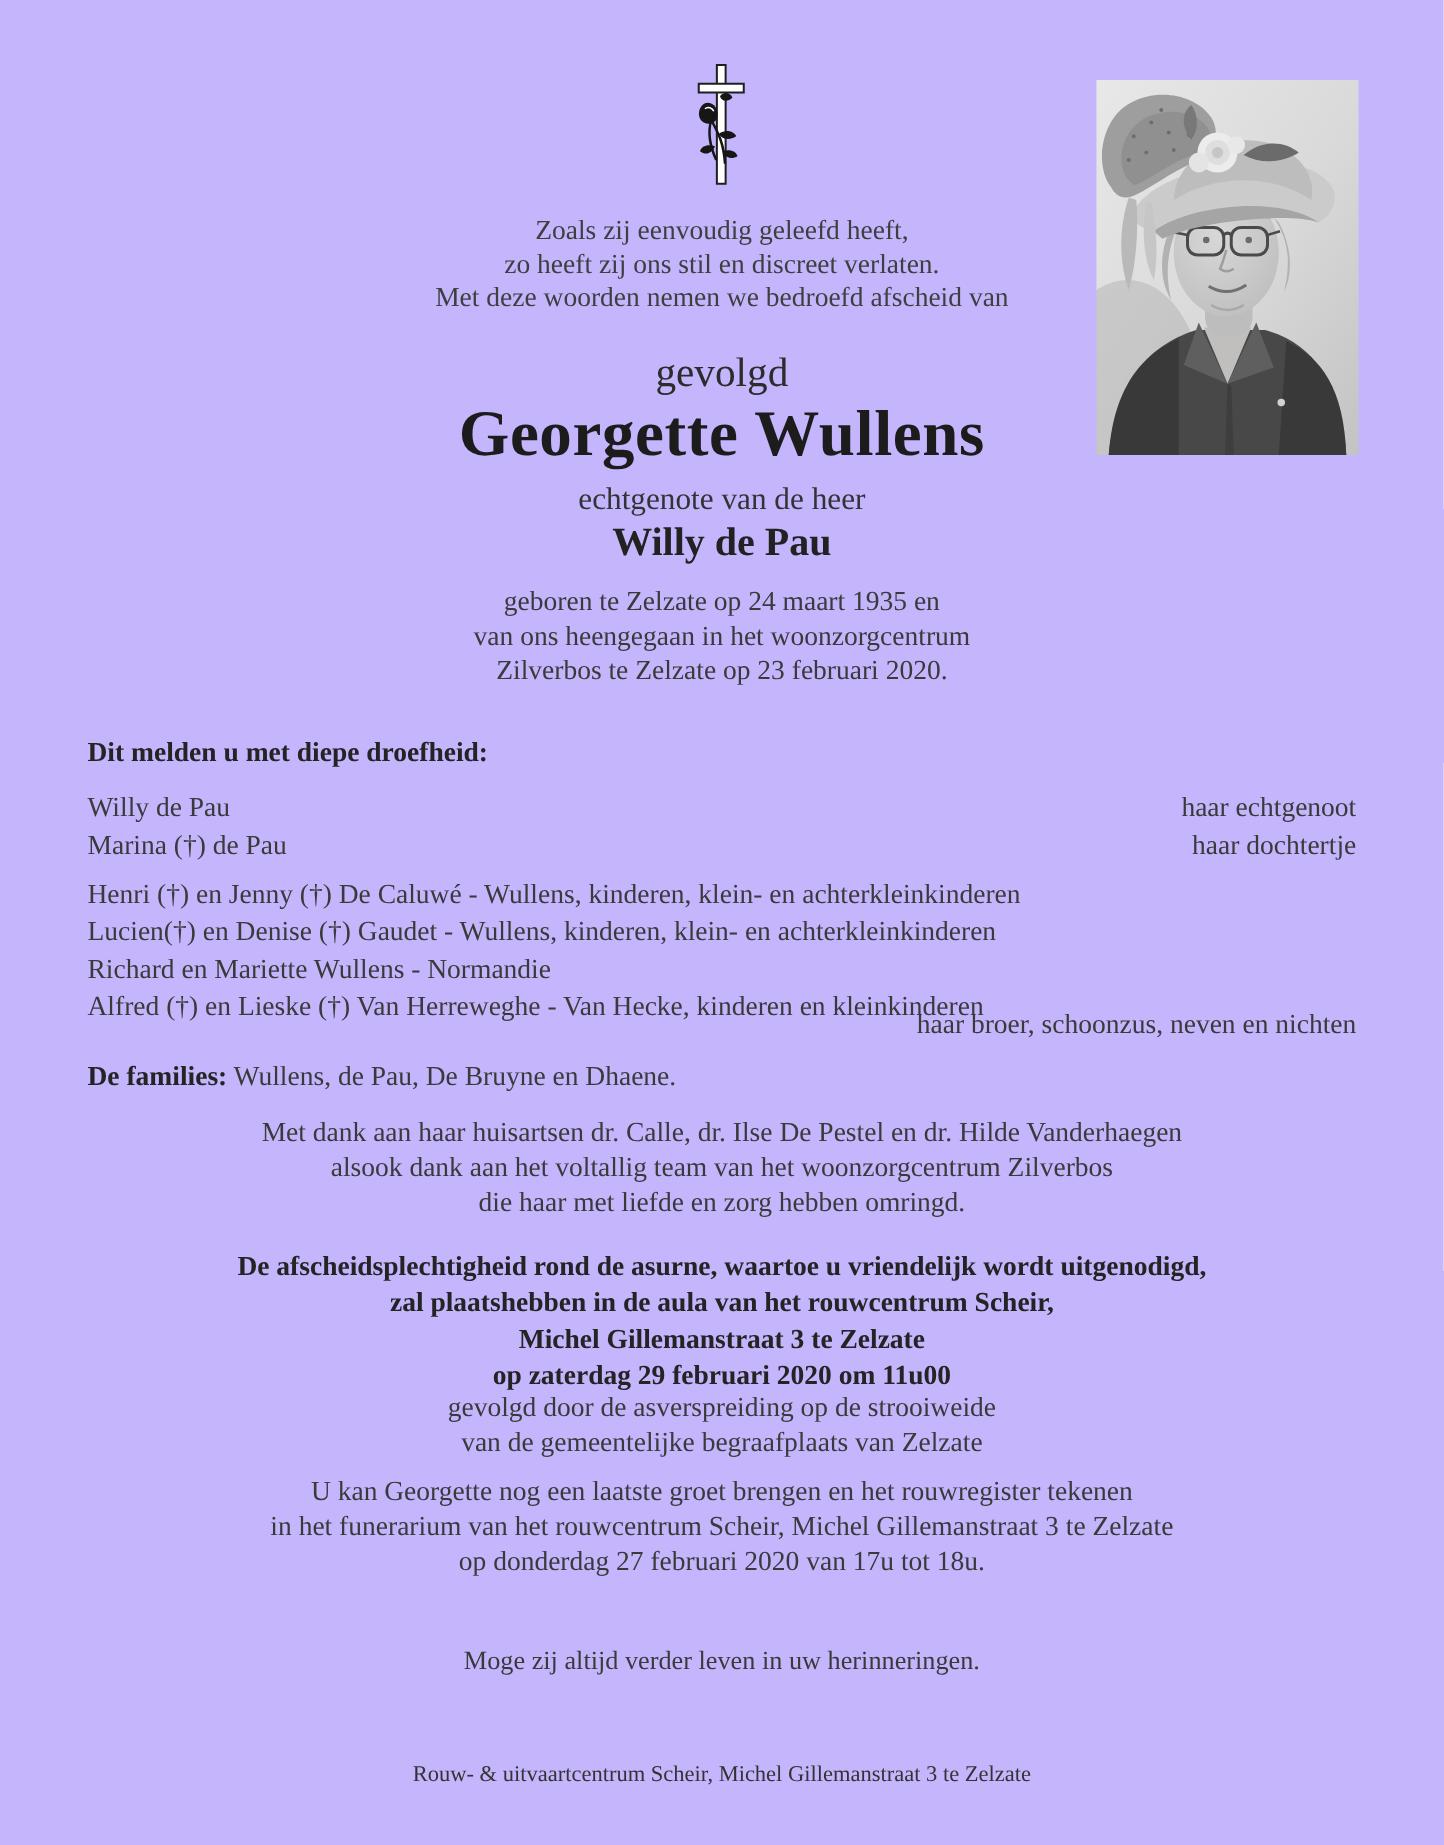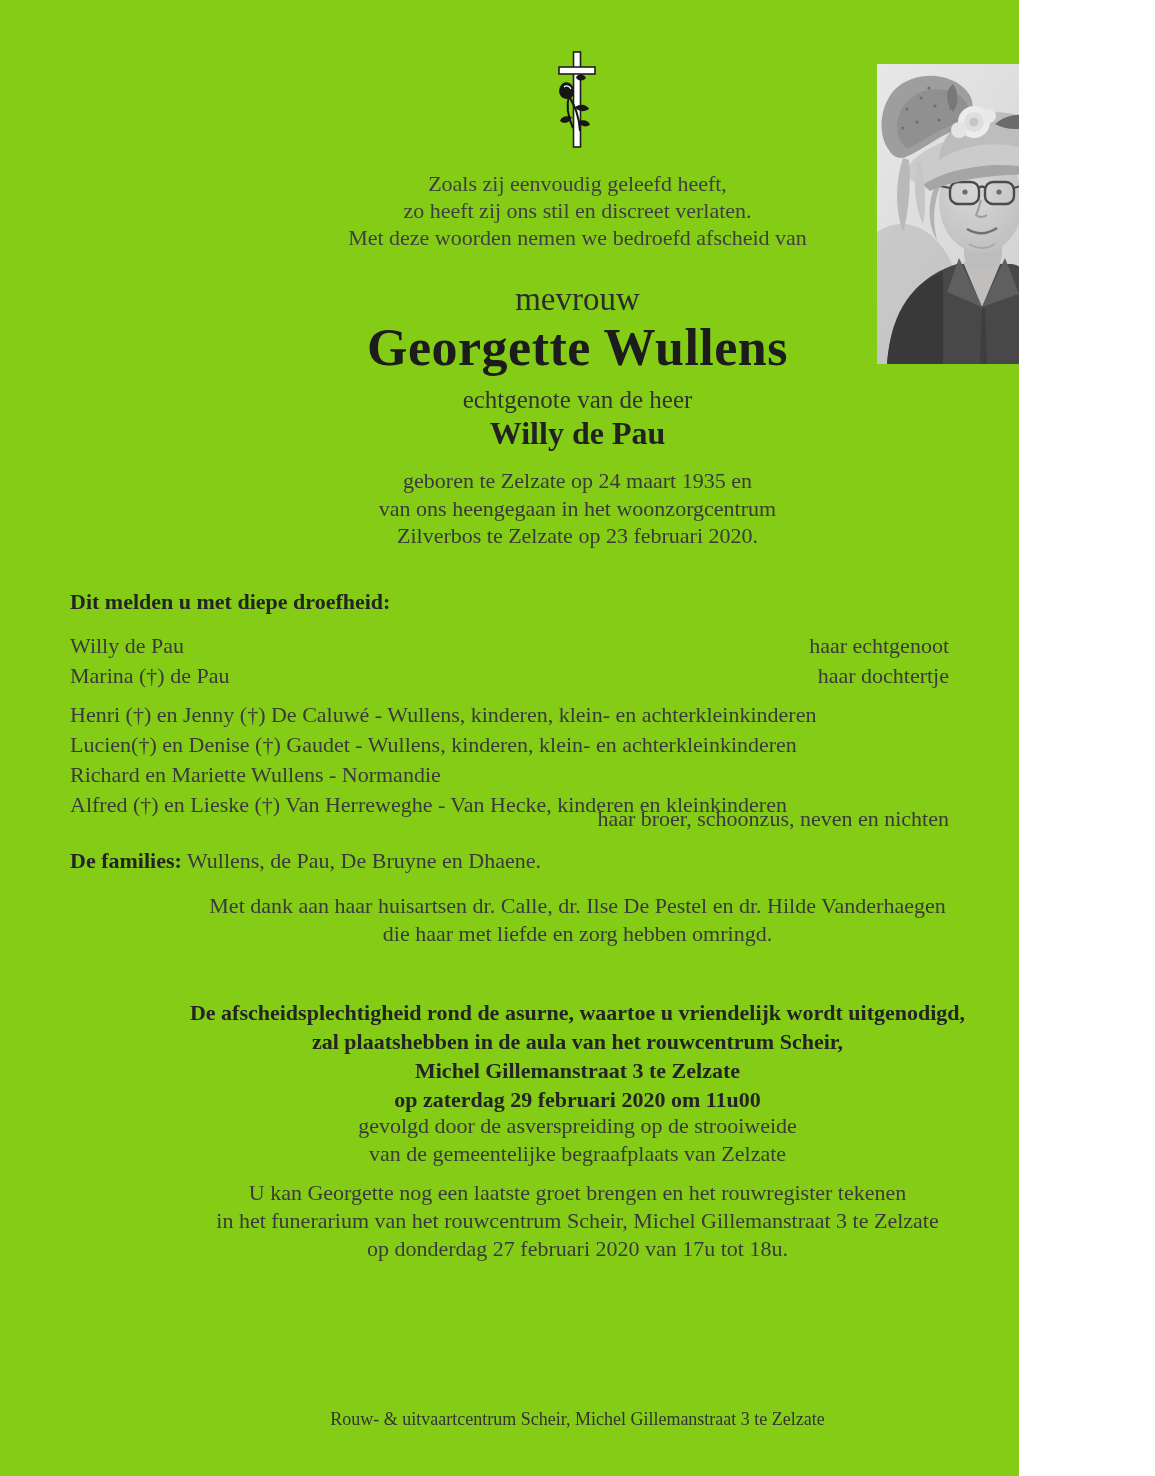--- a/index.html
+++ b/index.html
@@ -1,17 +1,17 @@
 <!DOCTYPE html>
 <html><head>
 <meta charset="utf-8">
 <style>
   html,body{margin:0;padding:0;background:#fff;}
   .page{
-    position:relative;width:1019px;height:1476px;background:#84cc16;
+    position:relative;width:1155px;height:1476px;background:#c4b5fd;
     font-family:"Liberation Serif","DejaVu Serif",serif;color:#3a3a3a;overflow:hidden;
   }
   .centered{position:absolute;left:0;width:1155px;text-align:center;}
   .cross{position:absolute;left:549px;top:50px;}
   .epigraph{top:170px;font-size:22px;line-height:27px;color:#3f3f3f;}
   .prefix{top:281px;font-size:33px;color:#2c2c2c;}
   .name{top:318px;font-size:52px;font-weight:bold;color:#1c1c1c;letter-spacing:0.5px;}
   .relation{top:386px;font-size:25px;color:#333;}
   .spouse{top:415px;font-size:32px;font-weight:bold;color:#222;}
   .life{top:467px;font-size:22px;line-height:27.5px;}
@@ -116,21 +116,21 @@
     <path d="M 118 60 C 132 48 150 48 162 58 C 150 66 132 68 118 60 Z" fill="#6b6b6b"></path>
     <path d="M 76 48 C 68 38 68 26 76 20 C 82 28 82 40 76 48 Z" fill="#787878"></path>
   </svg>
 
   <div class="centered epigraph">
     <div>Zoals zij eenvoudig geleefd heeft,</div>
     <div>zo heeft zij ons stil en discreet verlaten.</div>
     <div>Met deze woorden nemen we bedroefd afscheid van</div>
   </div>
 
-  <div class="centered prefix">mevrouw</div>
+  <div class="centered prefix">gevolgd</div>
   <div class="centered name">Georgette Wullens</div>
   <div class="centered relation">echtgenote van de heer</div>
   <div class="centered spouse">Willy de Pau</div>
 
   <div class="centered life">
     <div>geboren te Zelzate op 24 maart 1935 en</div>
     <div>van ons heengegaan in het woonzorgcentrum</div>
     <div>Zilverbos te Zelzate op 23 februari 2020.</div>
   </div>
 
@@ -154,20 +154,21 @@
     <div>Alfred (†) en Lieske (†) Van Herreweghe - Van Hecke, kinderen en kleinkinderen</div>
   </div>
   <div class="family-relation">haar broer, schoonzus, neven en nichten</div>
 
   <div class="families-line">
     <span class="label">De families:</span><span> Wullens, de Pau, De Bruyne en Dhaene.</span>
   </div>
 
   <div class="centered thanks">
     <div>Met dank aan haar huisartsen dr. Calle, dr. Ilse De Pestel en dr. Hilde Vanderhaegen</div>
+    <div>alsook dank aan het voltallig team van het woonzorgcentrum Zilverbos</div>
     <div>die haar met liefde en zorg hebben omringd.</div>
   </div>
 
   <div class="centered ceremony">
     <div>De afscheidsplechtigheid rond de asurne, waartoe u vriendelijk wordt uitgenodigd,</div>
     <div>zal plaatshebben in de aula van het rouwcentrum Scheir,</div>
     <div>Michel Gillemanstraat 3 te Zelzate</div>
     <div>op zaterdag 29 februari 2020 om 11u00</div>
   </div>
 
@@ -175,18 +176,19 @@
     <div>gevolgd door de asverspreiding op de strooiweide</div>
     <div>van de gemeentelijke begraafplaats van Zelzate</div>
   </div>
 
   <div class="centered visitation">
     <div>U kan Georgette nog een laatste groet brengen en het rouwregister tekenen</div>
     <div>in het funerarium van het rouwcentrum Scheir, Michel Gillemanstraat 3 te Zelzate</div>
     <div>op donderdag 27 februari 2020 van 17u tot 18u.</div>
   </div>
 
+  <div class="centered closing">Moge zij altijd verder leven in uw herinneringen.</div>
 
   <div class="centered footer">
     <div>Rouw- &amp; uitvaartcentrum Scheir, Michel Gillemanstraat 3 te Zelzate</div>
   </div>
 
 </div>
 
 </body></html>

